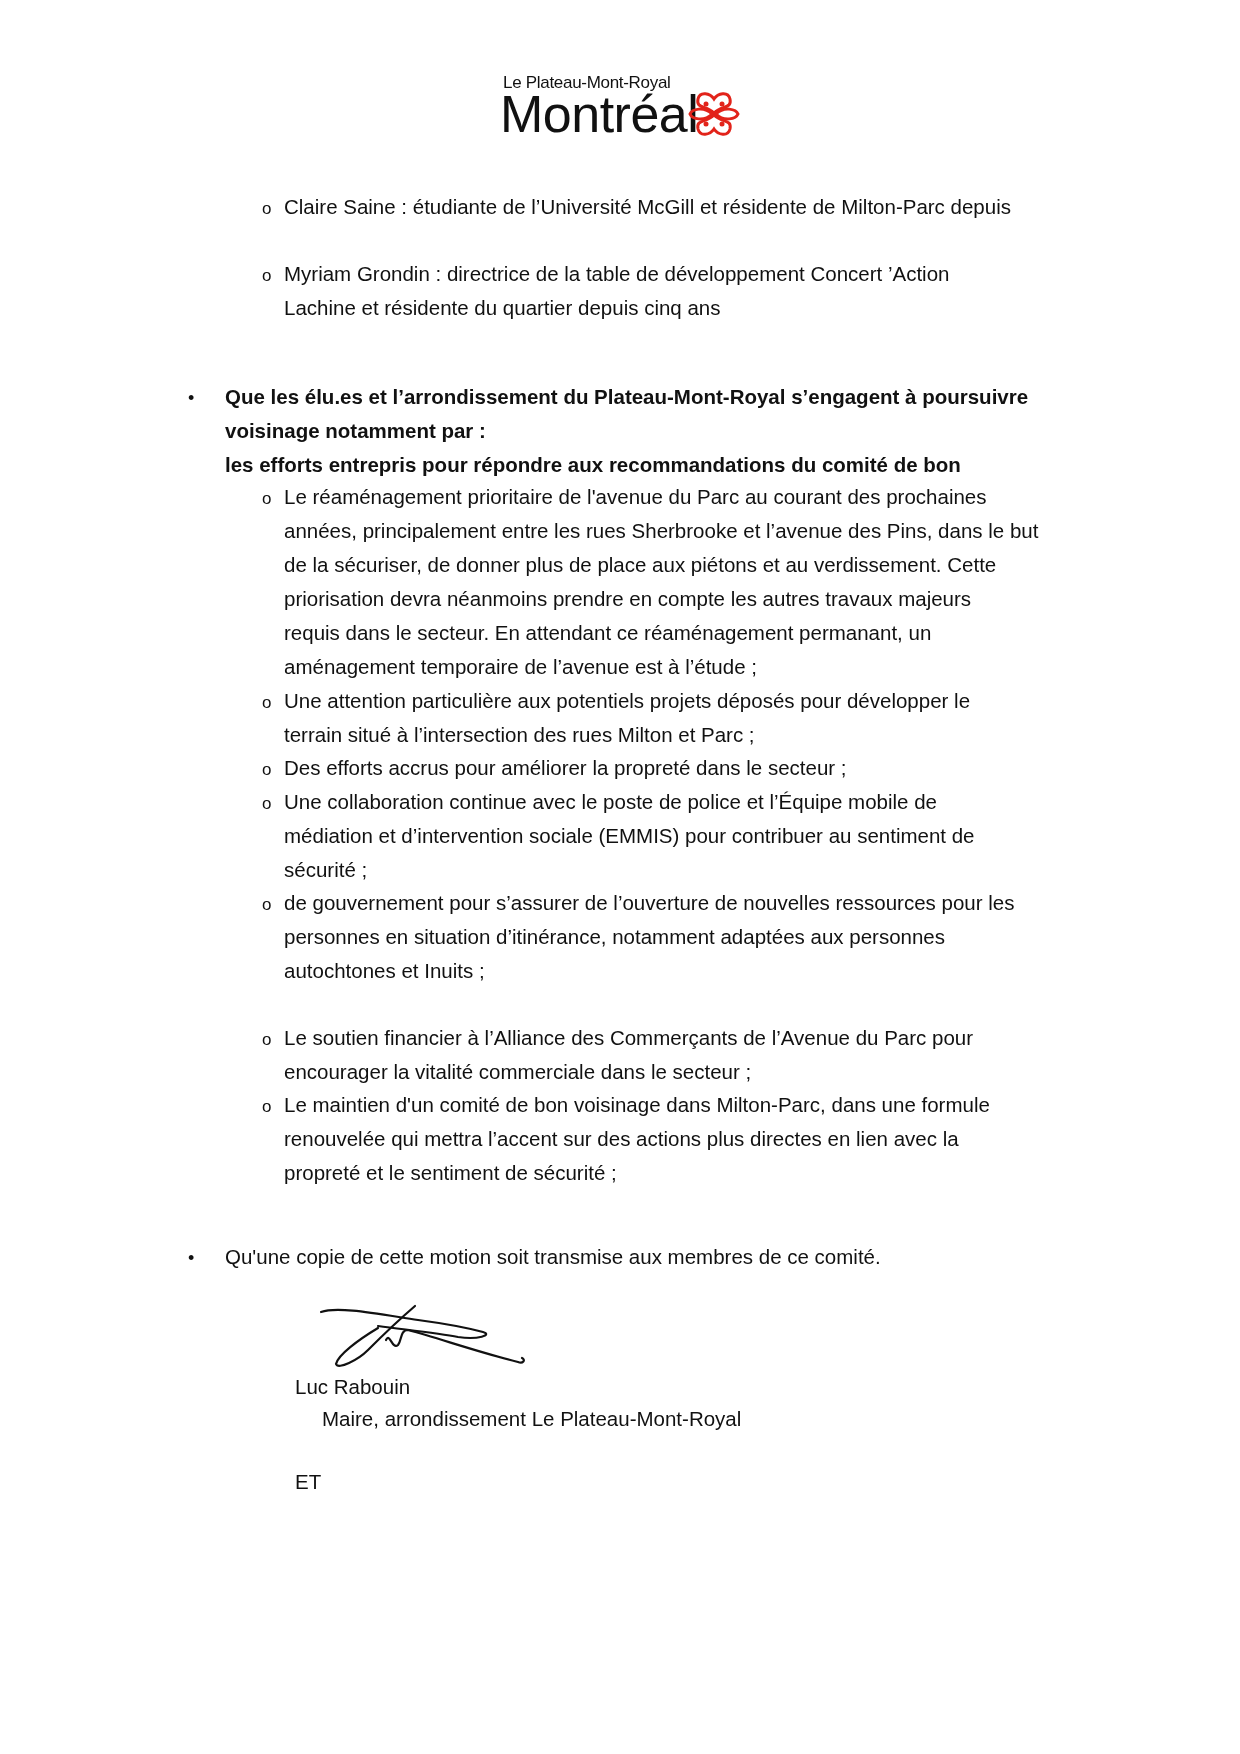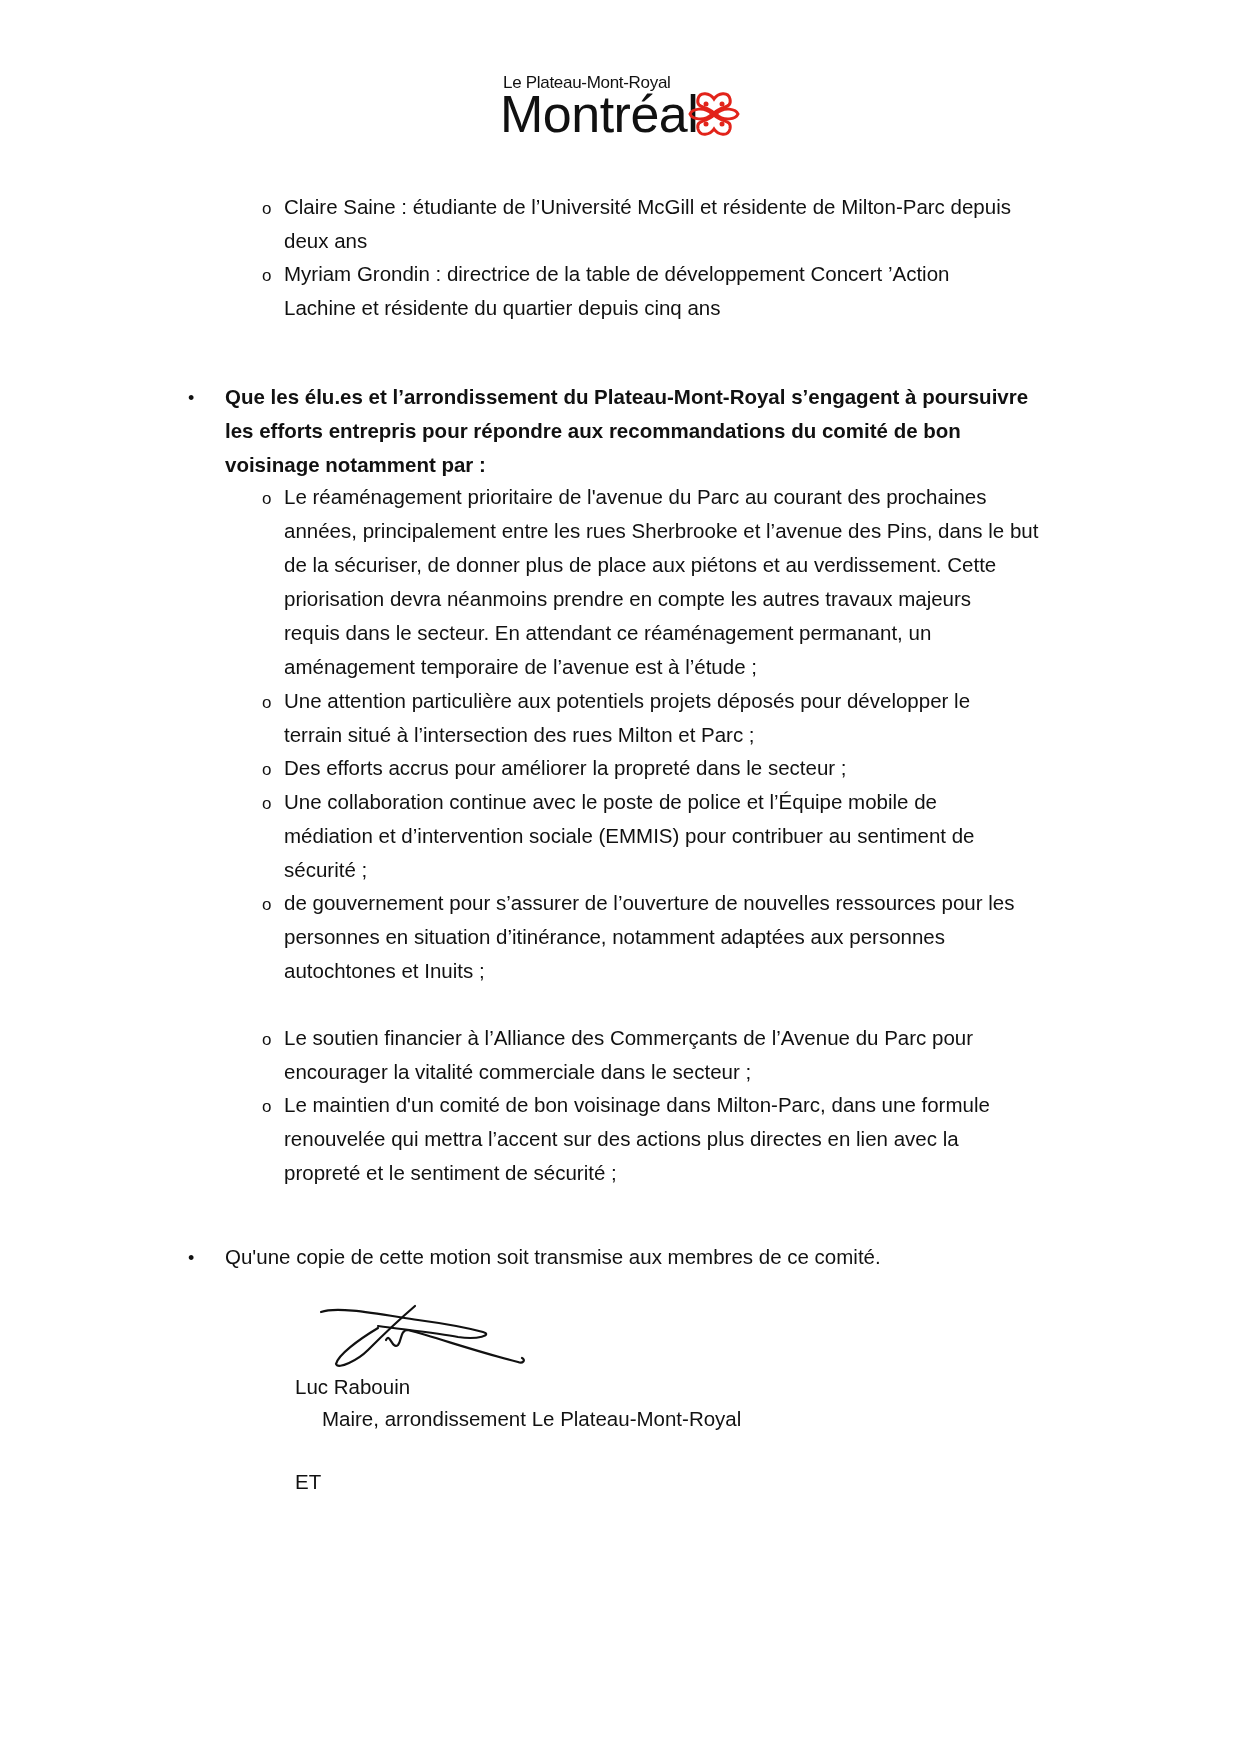--- a/index.html
+++ b/index.html
@@ -42,33 +42,32 @@
         <circle cx="36" cy="37" r="2.5"></circle>
     </g>
   </svg>
 </div>
 
 <div class="doc">
 
   <div class="sub-bullet" style="top:192px">o</div>
   <div class="sub-item" style="top:190px">
     <div>Claire Saine : étudiante de l’Université McGill et résidente de Milton-Parc depuis</div>
-    <div>deux ans</div>
   </div>
   <div class="sub-bullet" style="top:259px">o</div>
   <div class="sub-item" style="top:257px">
     <div>Myriam Grondin : directrice de la table de développement Concert ’Action</div>
     <div>Lachine et résidente du quartier depuis cinq ans</div>
   </div>
 
   <div class="main-bullet" style="top:381px">•</div>
   <div class="main-text bold" style="top:380px">
     <div>Que les élu.es et l’arrondissement du Plateau-Mont-Royal s’engagent à poursuivre</div>
+    <div>voisinage notamment par :</div>
     <div>les efforts entrepris pour répondre aux recommandations du comité de bon</div>
-    <div>voisinage notamment par :</div>
   </div>
 
   <div class="sub-bullet" style="top:482px">o</div>
   <div class="sub-item" style="top:480px">
     <div>Le réaménagement prioritaire de l'avenue du Parc au courant des prochaines</div>
     <div>années, principalement entre les rues Sherbrooke et l’avenue des Pins, dans le but</div>
     <div>de la sécuriser, de donner plus de place aux piétons et au verdissement. Cette</div>
     <div>priorisation devra néanmoins prendre en compte les autres travaux majeurs</div>
     <div>requis dans le secteur. En attendant ce réaménagement permanant, un</div>
     <div>aménagement temporaire de l’avenue est à l’étude ;</div>

